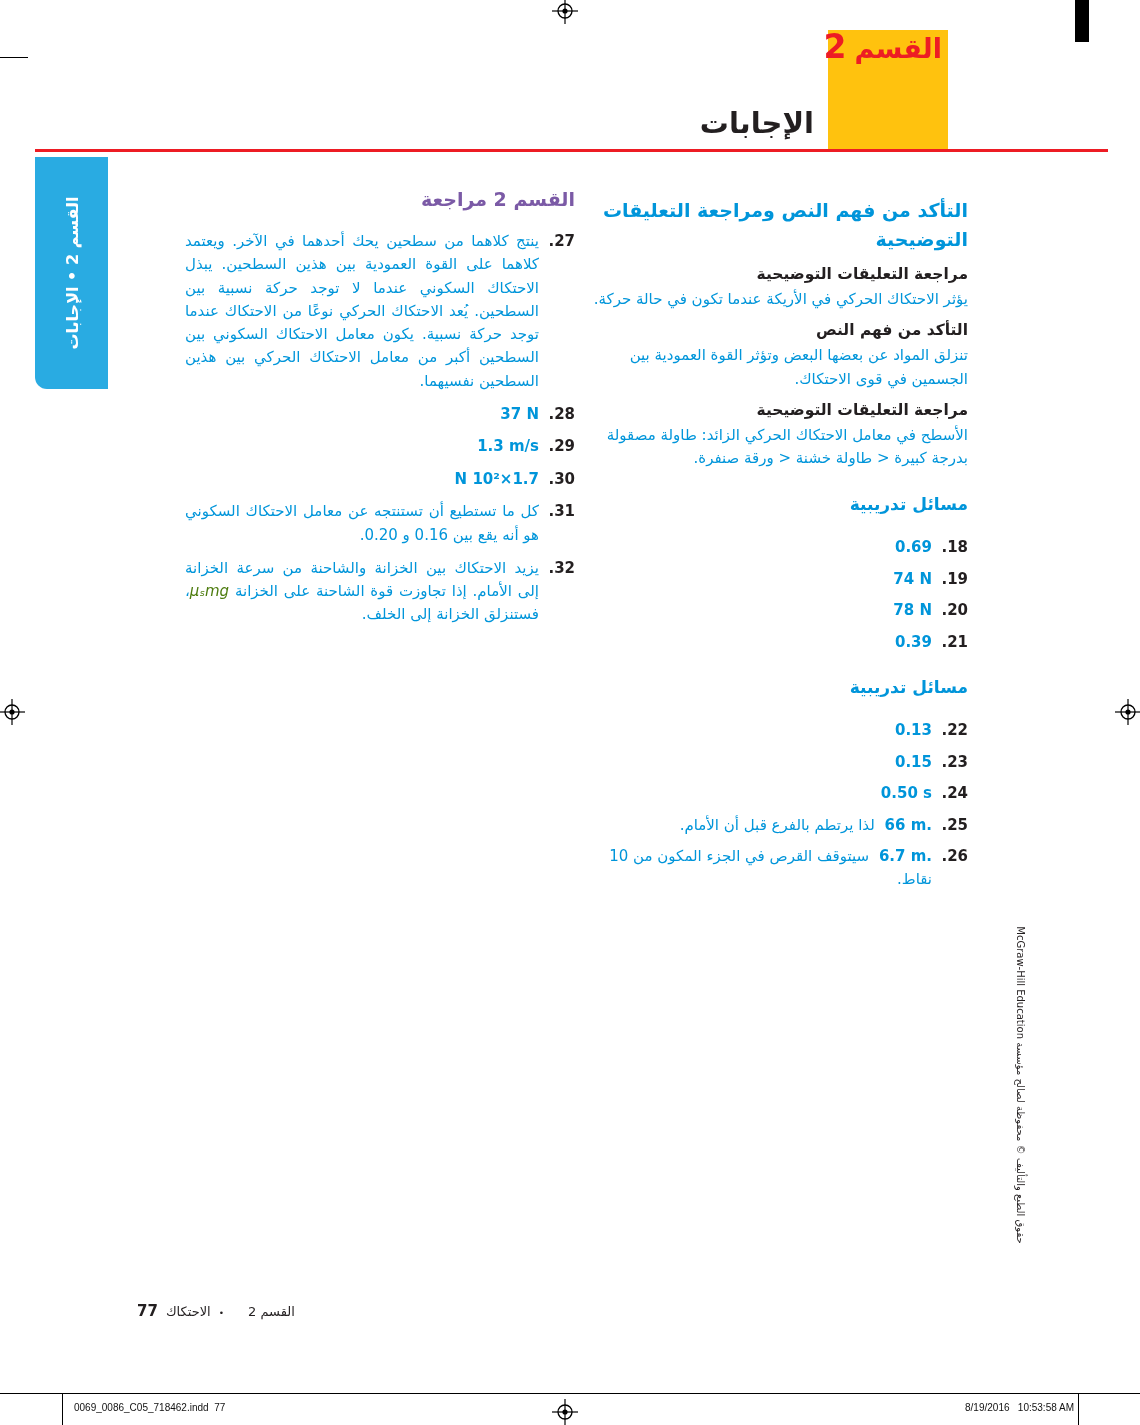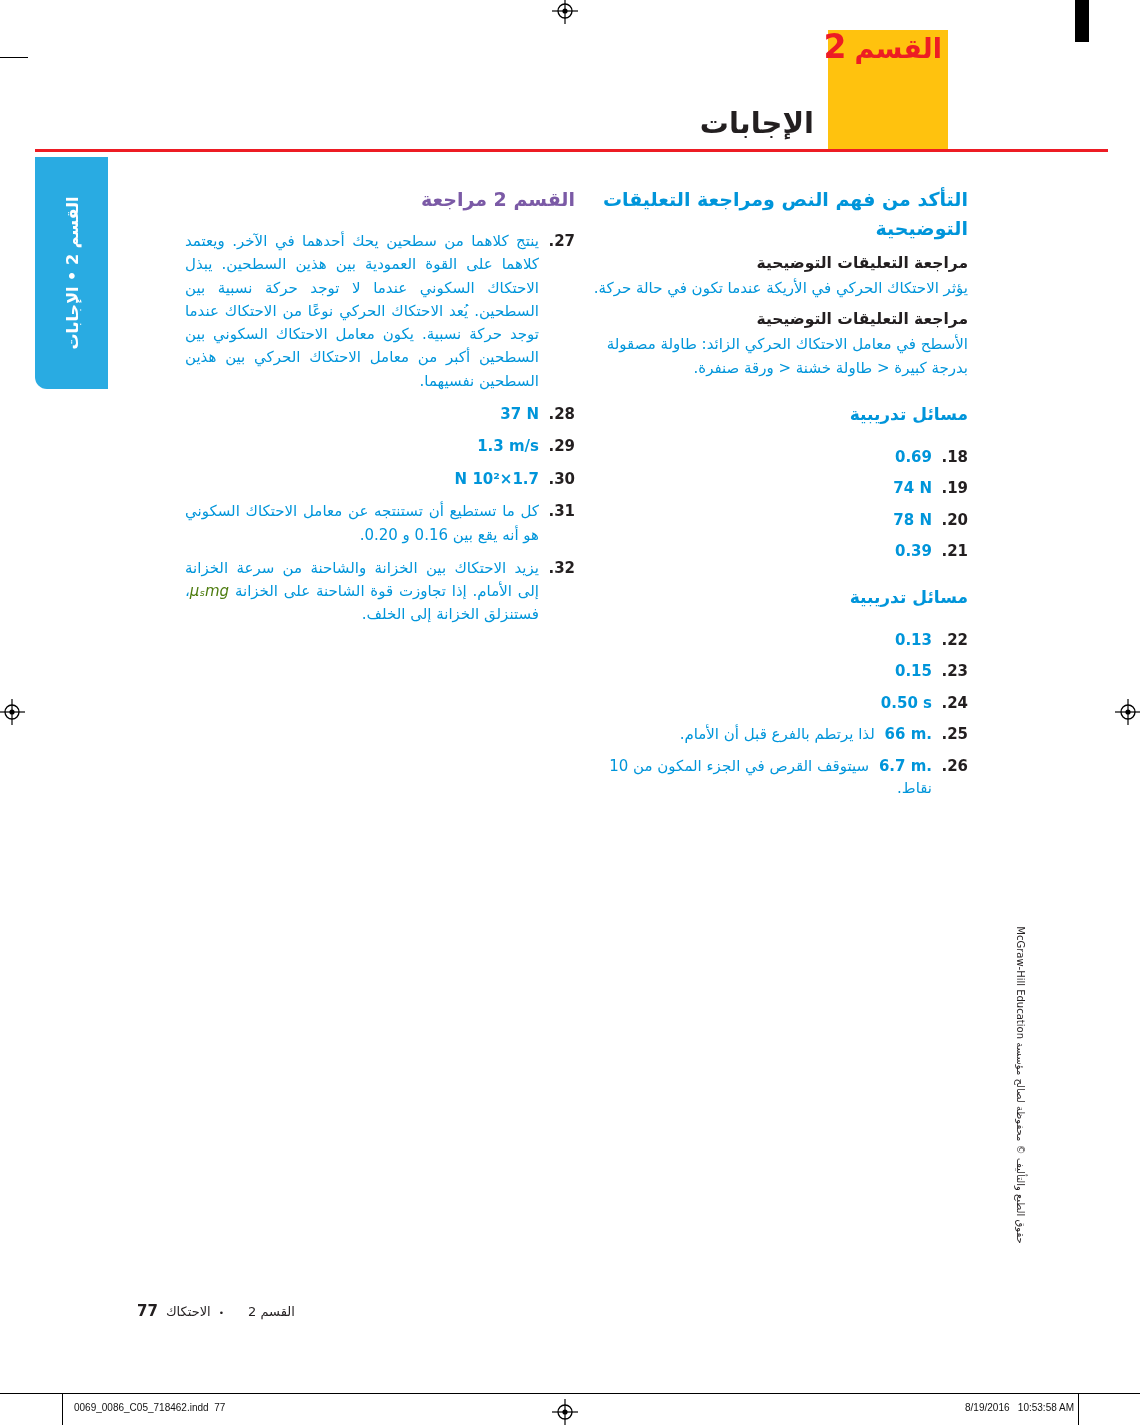--- a/index.html
+++ b/index.html
@@ -30,21 +30,21 @@
 
   
   .side-tab { position:absolute; top:157px; left:35px; width:73px; height:232px;
               background:#29abe2; border-radius:0 0 0 12px; }
   .side-tab-text { position:absolute; top:50%; left:50%;
                    transform:translate(-50%,-50%) rotate(-90deg);
                    white-space:nowrap; direction:rtl; color:#fff; font-weight:bold; font-size:16px; }
 
   
   .col { position:absolute; direction:rtl; text-align:right; }
-  .col-right { top:185px; left:583px; width:385px; }
+  .col-right { top:196px; left:583px; width:385px; }
   .col-left  { top:188px; left:140px; width:390px;margin-left:45px; }
 
   .heading-blue   { color:#0095da; font-weight:bold; font-size:19px; line-height:1.5; margin-bottom:12px; }
   .heading-purple { color:#7b5aa6; font-weight:bold; font-size:19px; margin-bottom:20px; }
   .sec { margin-bottom:10px; }
   .sec-label { color:#231f20; font-weight:bold; font-size:15.5px; margin:10px 0 5px; }
   .body-blue { color:#0095da; font-size:15px; line-height:1.55; }
   .just { text-align:justify; }
   .practice-heading { color:#0095da; font-weight:bold; font-size:17px; margin:24px 0 22px; }
 
@@ -114,20 +114,24 @@
 </div>
 
 <div class="col col-right">
   <h2 class="heading-blue">التأكد من فهم النص ومراجعة التعليقات التوضيحية</h2>
 
   <div class="sec">
     <div class="sec-label">مراجعة التعليقات التوضيحية</div>
     <p class="body-blue">يؤثر الاحتكاك الحركي في الأريكة عندما تكون في حالة حركة.</p>
   </div>
   <div class="sec">
+    <div class="sec-label">التأكد من فهم النص</div>
+    <p class="body-blue">تنزلق المواد عن بعضها البعض وتؤثر القوة العمودية بين الجسمين في قوى الاحتكاك.</p>
+  </div>
+  <div class="sec">
     <div class="sec-label">مراجعة التعليقات التوضيحية</div>
     <p class="body-blue">الأسطح في معامل الاحتكاك الحركي الزائد: طاولة مصقولة بدرجة كبيرة &lt; طاولة خشنة &lt; ورقة صنفرة.</p>
   </div>
 
   <h3 class="practice-heading">مسائل تدريبية</h3>
   <div class="ans">
     <span class="num">18.</span>
     <span class="val" dir="ltr">0.69</span>
   </div>
   <div class="ans">

